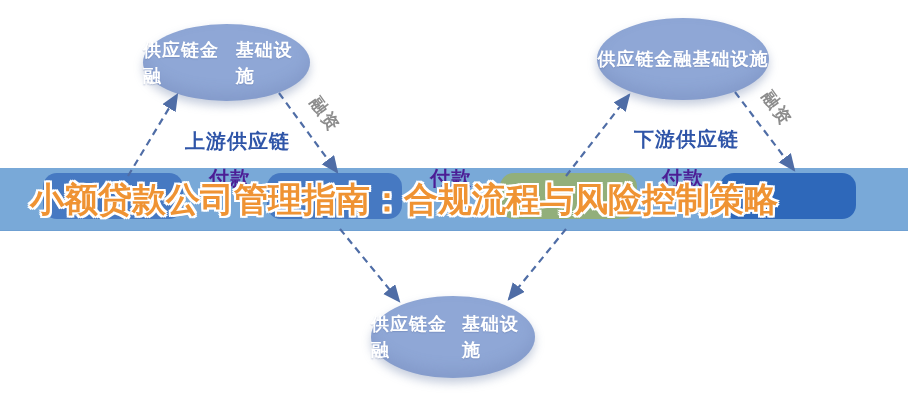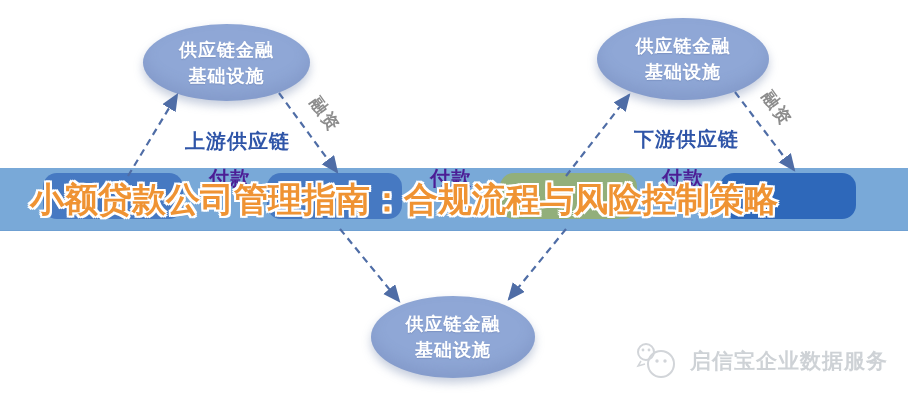--- a/index.html
+++ b/index.html
@@ -5,21 +5,21 @@
   * { margin:0; padding:0; box-sizing:border-box; }
   body { background:#ffffff; font-family:"Liberation Sans","DejaVu Sans",sans-serif; }
   .canvas {
     position:relative; width:908px; height:400px; background:#ffffff; overflow:hidden;
   }
   
   .ellipse {
     position:absolute; border-radius:50%;
     background:#8FA7D6;
     box-shadow:0 5px 10px rgba(110,130,170,.40), inset 0 -8px 14px rgba(95,115,165,.22);
-    display:flex; flex-direction:column; align-items:center; justify-content:center;
+    display:flex; flex-direction:row; align-items:center; justify-content:center;
     z-index:2;
   }
   .ellipse span {
     color:#ffffff; font-size:18px; font-weight:bold; letter-spacing:1px; line-height:26px;
     text-shadow:0 1px 1px rgba(90,110,160,.35);
   }
   .ellipse-left   { left:143px; top:24px;  width:167px; height:77px; }
   .ellipse-right  { left:597px; top:18px;  width:172px; height:82px; }
   .ellipse-bottom { left:371px; top:296px; width:164px; height:82px; }
   
@@ -118,30 +118,14 @@
   <div class="hnode hnode-1"></div>
   <div class="hnode hnode-2"></div>
   <div class="hnode hnode-3"></div>
   <div class="hnode hnode-4"></div>
   <div class="pay-label pay-1">付款</div>
   <div class="pay-label pay-2">付款</div>
   <div class="pay-label pay-3">付款</div>
 
   <div class="overlay-title">小额贷款公司管理指南：合规流程与风险控制策略</div>
 
-  <div class="watermark">
-    <svg width="50" height="42" viewBox="0 0 50 42">
-      <g stroke="#D2D5D9" stroke-width="2" fill="none">
-        <circle cx="13" cy="12" r="8"></circle>
-        <circle cx="28" cy="24" r="13"></circle>
-        <path d="M8 21 L5 26 L12 24" fill="#ffffff" stroke="#D2D5D9" stroke-width="1.5"></path>
-      </g>
-      <g fill="#D2D5D9">
-        <circle cx="10" cy="10" r="1.4"></circle>
-        <circle cx="16" cy="10" r="1.4"></circle>
-        <circle cx="24" cy="21" r="1.7"></circle>
-        <circle cx="32" cy="21" r="1.7"></circle>
-      </g>
-    </svg>
-    <span class="watermark-text">启信宝企业数据服务</span>
-  </div>
 
 </div>
 
 </body></html>

